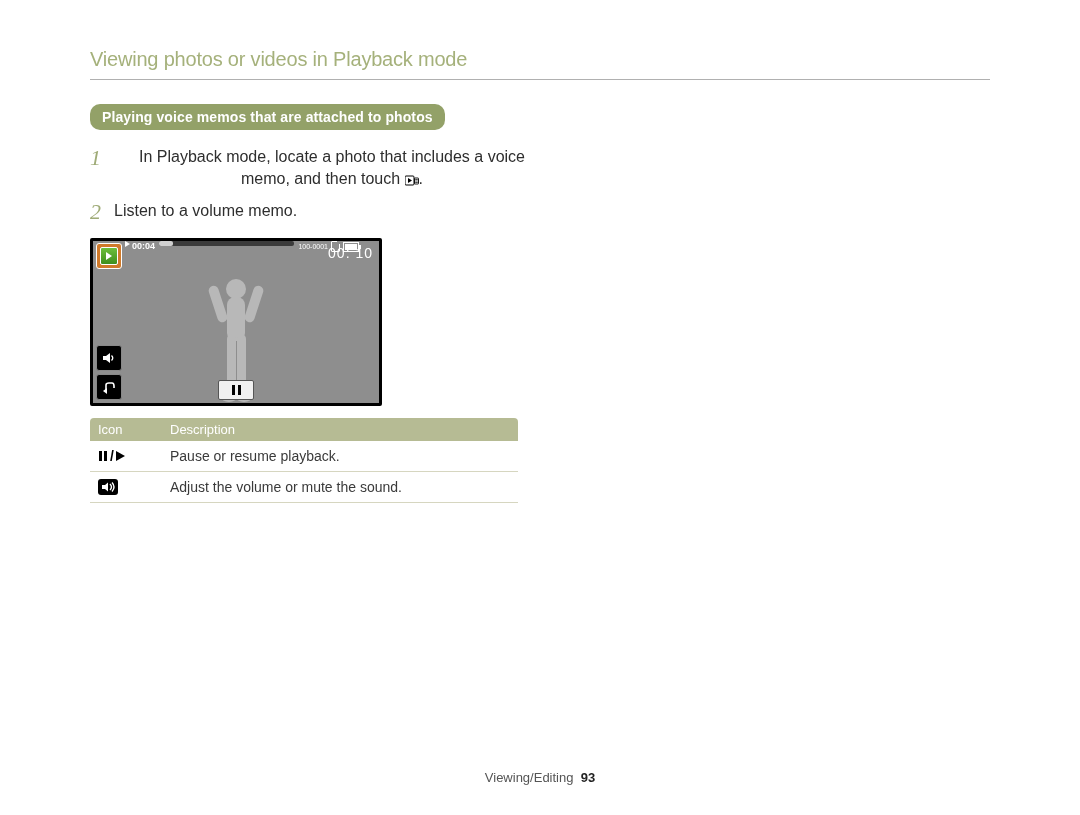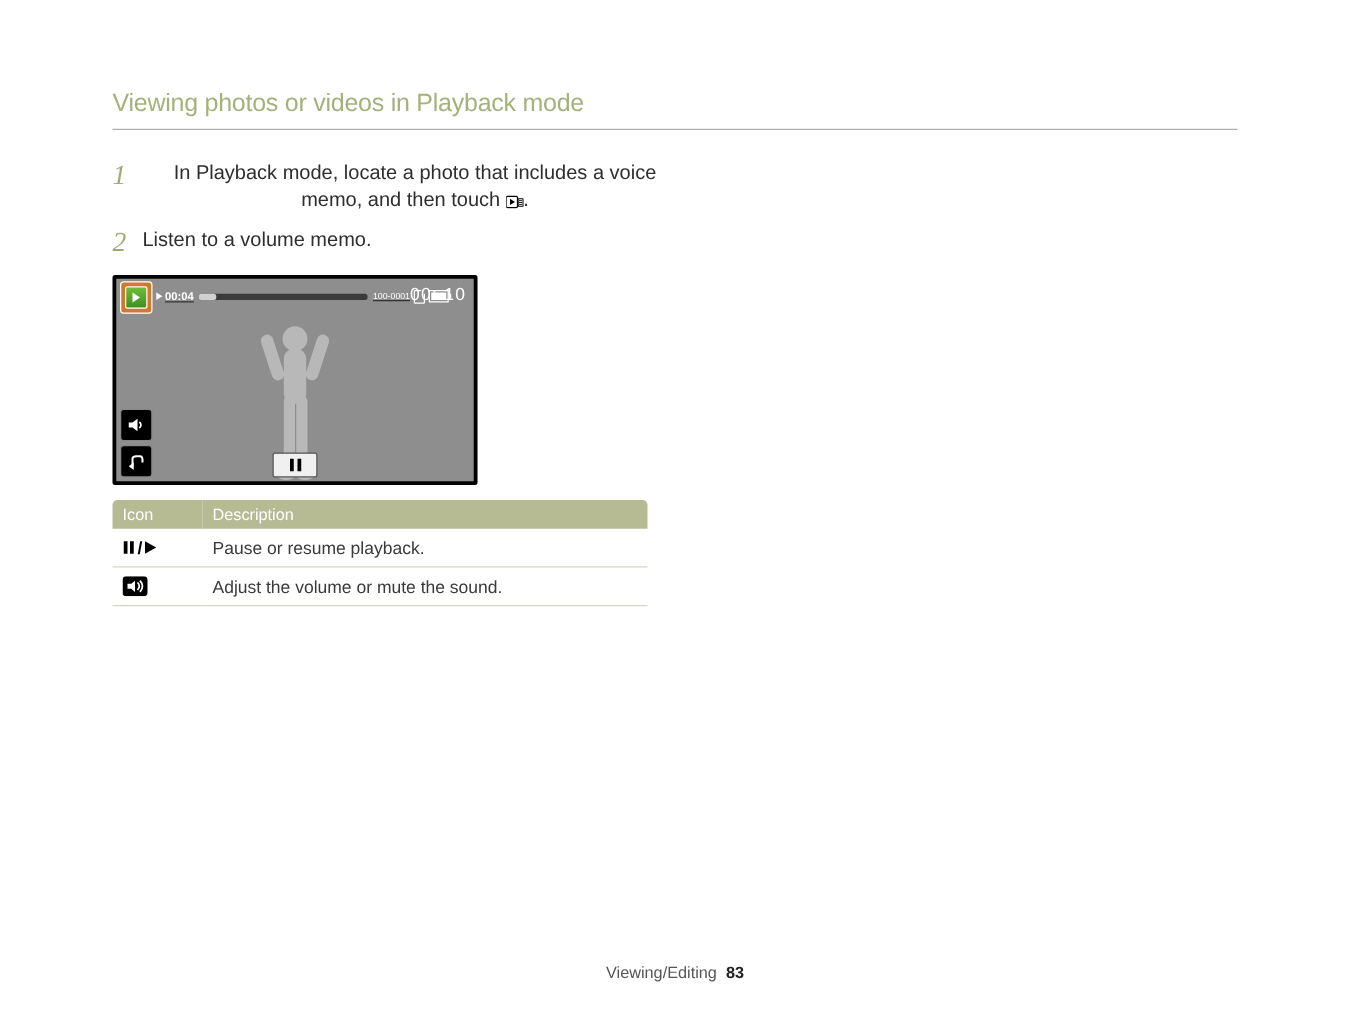--- a/index.html
+++ b/index.html
@@ -9,21 +9,21 @@
     height: 815px;
     background: #ffffff;
     font-family: Arial, Helvetica, sans-serif;
     color: #333;
   }
   .page {
     position: relative;
     width: 1080px;
     height: 815px;
     box-sizing: border-box;
-    padding: 72px 90px 0 90px;
+    padding: 48px 90px 0 90px;
   }
   .page-title {
     font-size: 20px;
     font-weight: 400;
     color: #a5b17b;
     letter-spacing: -0.2px;
   }
   .title-rule {
     border: none;
     border-top: 1px solid #b0b0b0;
@@ -83,22 +83,21 @@
     background: #8e8e8e;
     margin: 14px 0 12px 0;
     position: relative;
     overflow: hidden;
   }
   .fig-topbar {
     position: absolute;
     top: 0; left: 0; right: 16px;
     height: 28px;
     display: flex;
-    align-items: center;
-    text-decoration: underline;
+    align-items: flex-start;
   }
   .play-btn {
     width: 24px; height: 24px;
     margin: 2px 0 0 3px;
     background: #d07a2a;
     border-radius: 3px;
     border: 1px solid #ffffff;
     display: flex; align-items: center; justify-content: center;
     position: relative;
   }
@@ -183,20 +182,21 @@
   .footer .pg{font-weight:700;color:#222;}
 </style>
 </head>
 <body>
 
 <div class="page">
 
   <div class="page-title">Viewing photos or videos in Playback mode</div>
   <hr class="title-rule">
 
+  <div class="section-pill">Playing voice memos that are attached to photos</div>
 
   <div class="steps">
     <div class="step">
       <div class="step-num">1</div>
       <div class="step-text">
         <span>In Playback mode, locate a photo that includes a voice memo, and then touch </span><span class="inline-icon">
             <svg width="14" height="11" viewBox="0 0 14 11">
               <rect x="0" y="1" width="9" height="9" rx="1" fill="none" stroke="#000" stroke-width="1"></rect>
               <polygon points="3,3 3,8 7,5.5" fill="#000"></polygon>
               <rect x="9.5" y="3" width="4" height="6" rx="0.5" fill="none" stroke="#000" stroke-width="0.9"></rect>
@@ -308,16 +308,16 @@
                 </g>
             </svg>
           </span>
         </td>
         <td>Adjust the volume or mute the sound.</td>
       </tr>
     </tbody>
   </table>
 
   <div class="footer">
-    <span>Viewing/Editing</span>&nbsp;&nbsp;<span class="pg">83</span>
+    <span>Viewing/Editing</span>&nbsp;&nbsp;<span class="pg">93</span>
   </div>
 
 </div>
 
 </body></html>

